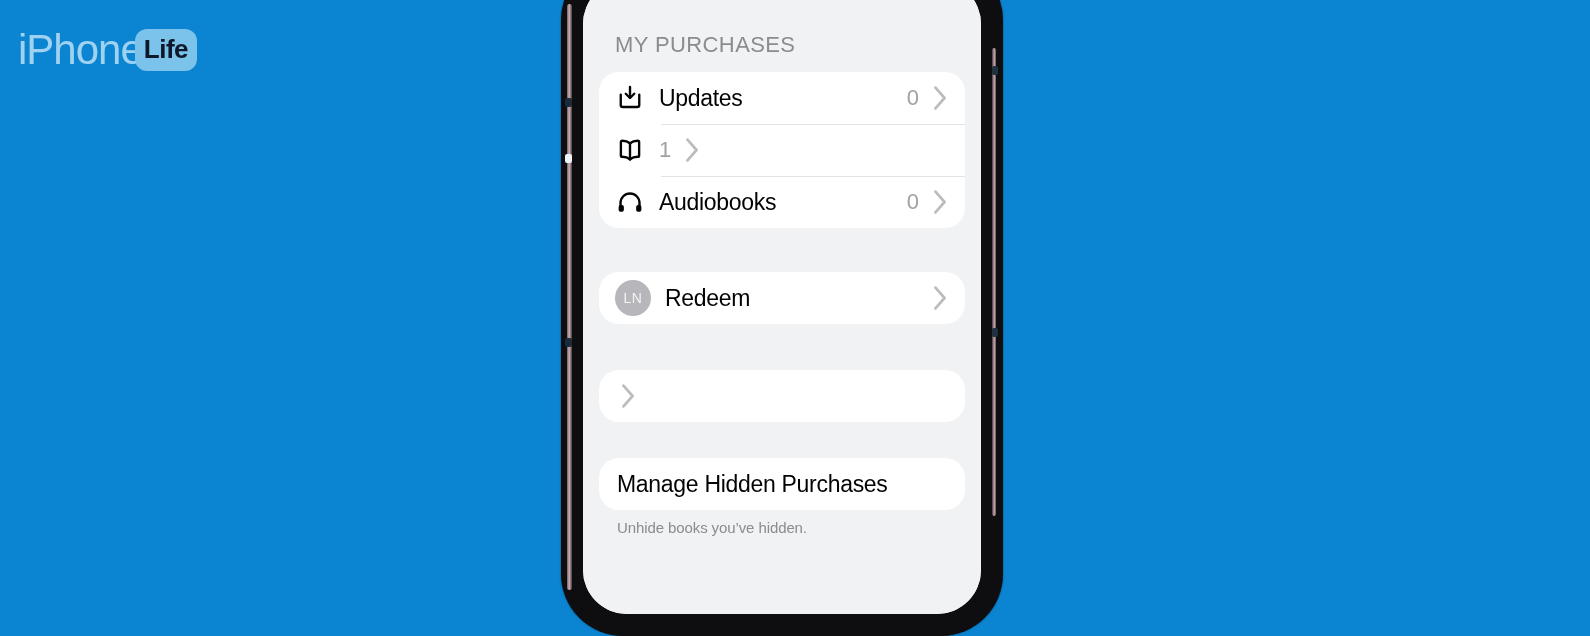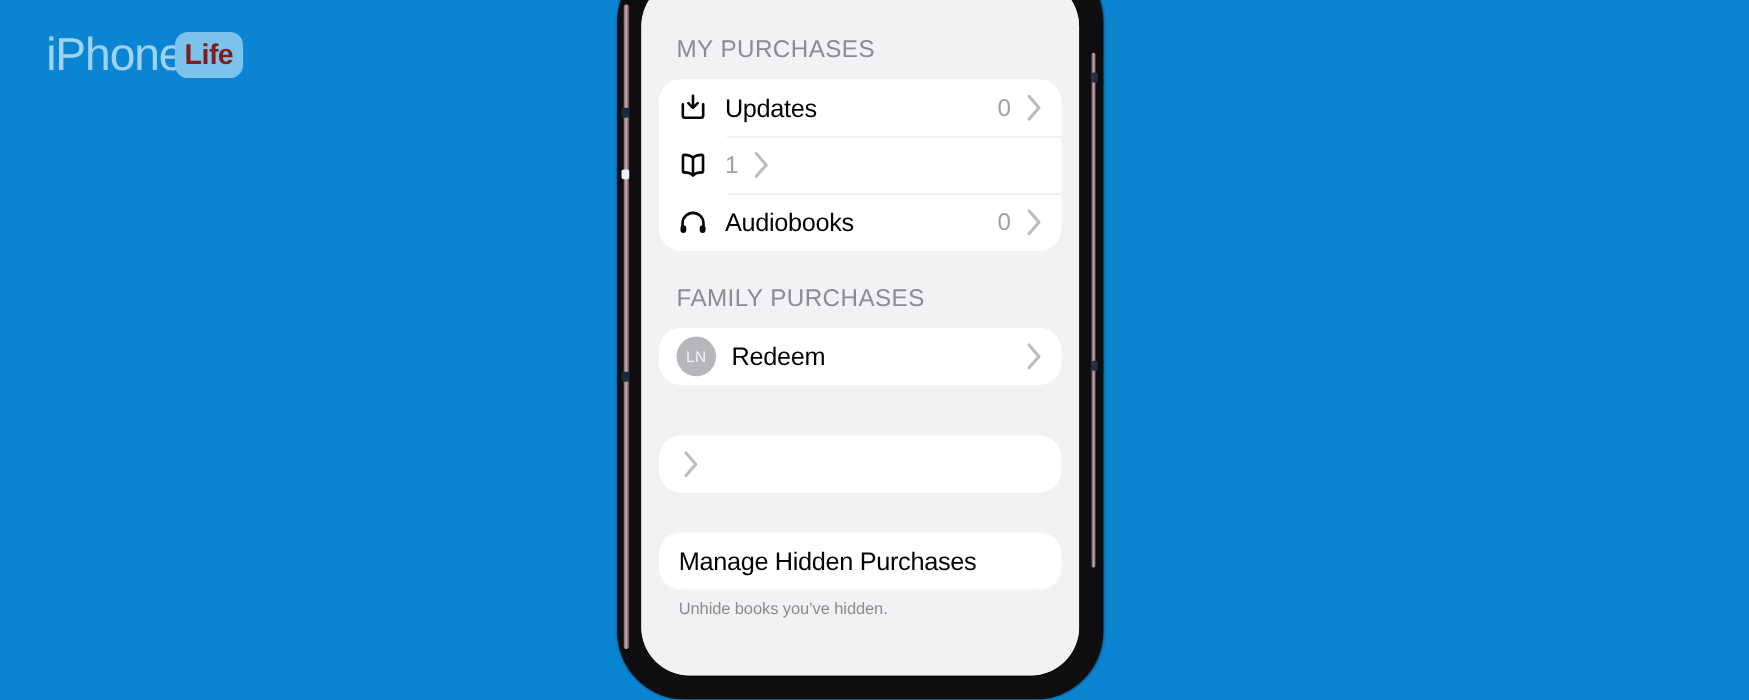--- a/index.html
+++ b/index.html
@@ -9,40 +9,39 @@
     font-family:"Liberation Sans", sans-serif;
   }
   body { background:#0B85D1; position:relative; }
 
   
   .logo {
     position:absolute; left:18px; top:26px;
     display:flex; align-items:center;
     height:48px;
     user-select:none;
-    margin-left:24px;
   }
   .logo-word {
     font-size:42px;
     font-weight:400;
     letter-spacing:-1px;
     color:#9FD2F0;
     line-height:1;
   }
   .logo-badge {
     margin-left:-8px;
     background:#7CC3EC;
     border-radius:12px;
     padding:7px 9px 9px 9px;
     display:flex; align-items:center;
   }
   .logo-badge-text {
     font-size:26px;
     font-weight:700;
-    color:#7f1d1d;
+    color:#0f172a;
     line-height:1;
     letter-spacing:-0.5px;
   }
 
   
   .phone {
     position:absolute;
     left:561px; top:-42px;
     width:442px; height:678px;
   }
@@ -231,21 +230,20 @@
           <span class="chevron">
             <svg width="16" height="26" viewBox="0 0 12 20" fill="none" stroke="currentColor" stroke-width="2.1" stroke-linecap="round" stroke-linejoin="round">
               <path d="M2.5 2 9.5 10l-7 8"></path>
             </svg>
           </span>
         </div>
       </div>
 
       <div class="gap-30"></div>
 
-      <div class="section-header">FAMILY PURCHASES</div>
       <div class="gap-14"></div>
       <div class="card">
         <div class="row" style="padding-left:16px;">
           <span class="avatar">
             <span>LN</span>
           </span>
           <span class="row-label">Redeem</span>
           <span class="chevron">
             <svg width="16" height="26" viewBox="0 0 12 20" fill="none" stroke="currentColor" stroke-width="2.1" stroke-linecap="round" stroke-linejoin="round">
               <path d="M2.5 2 9.5 10l-7 8"></path>

